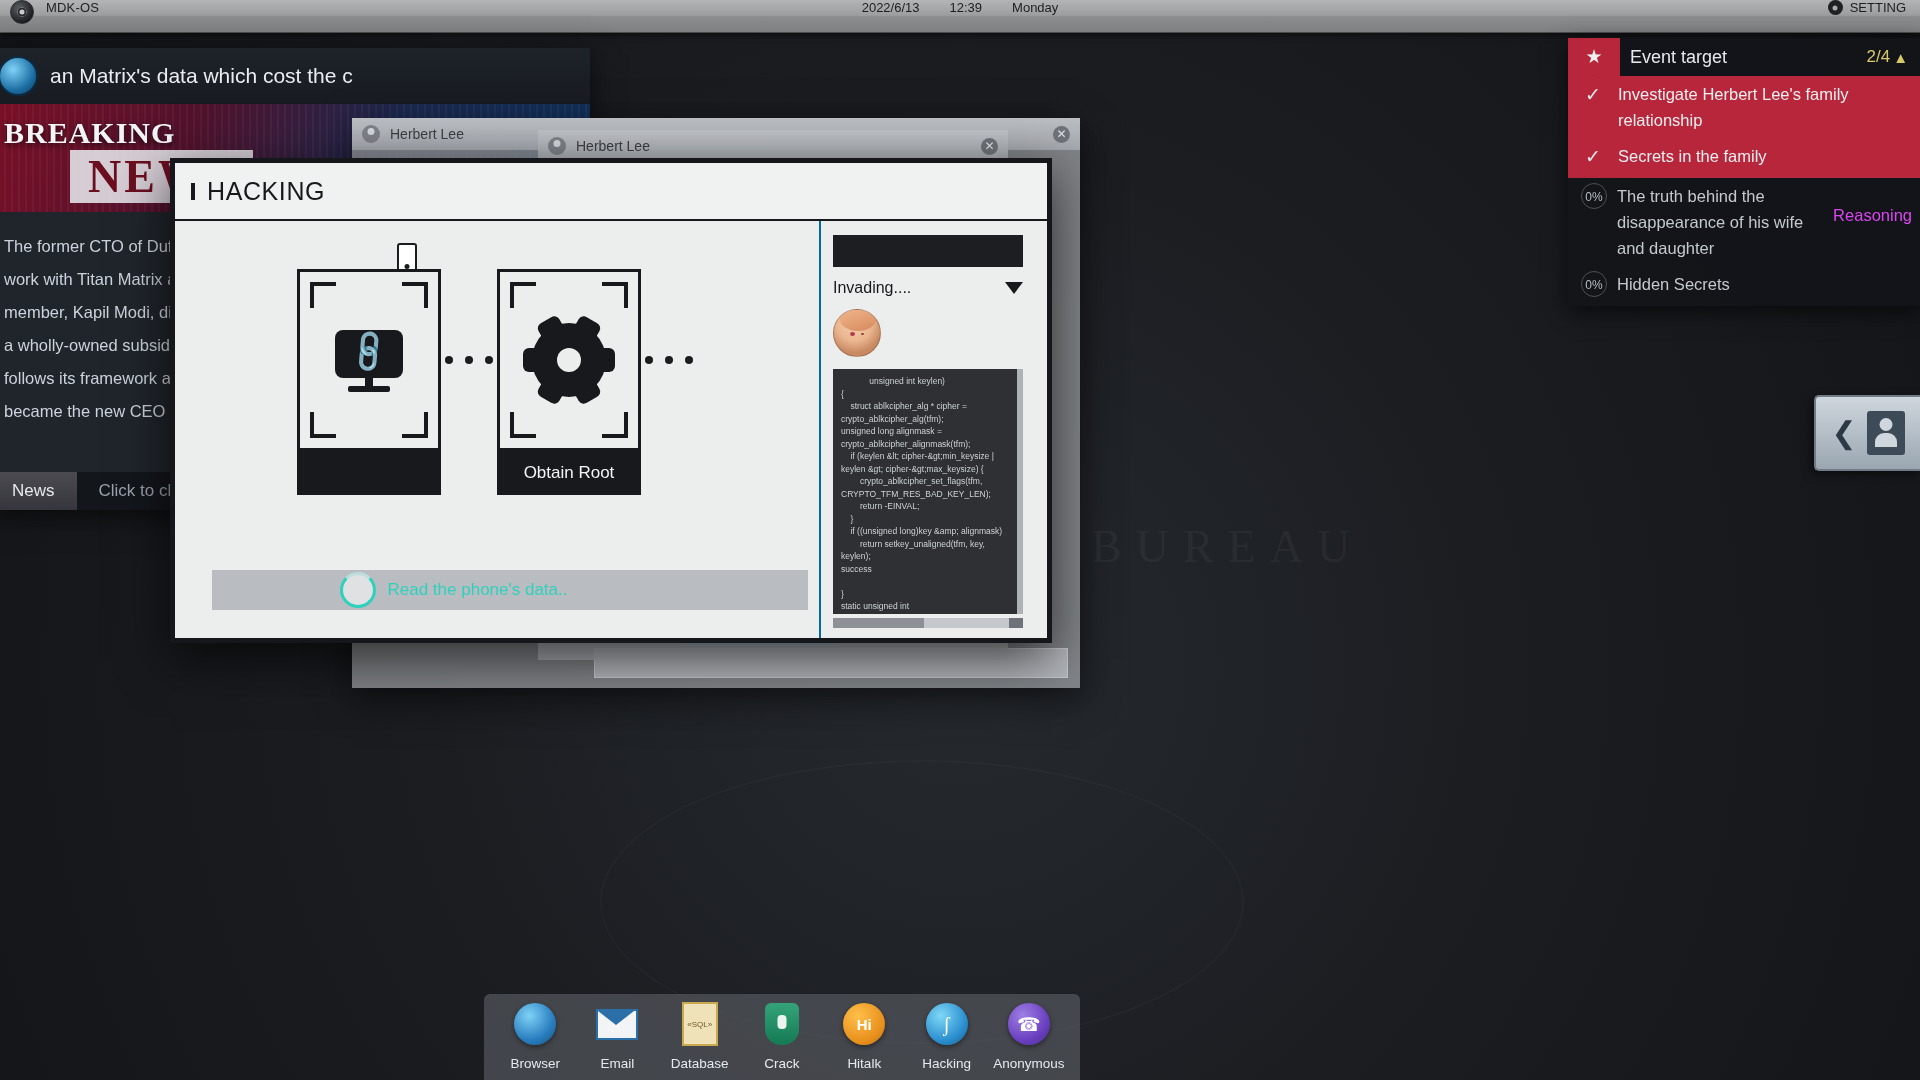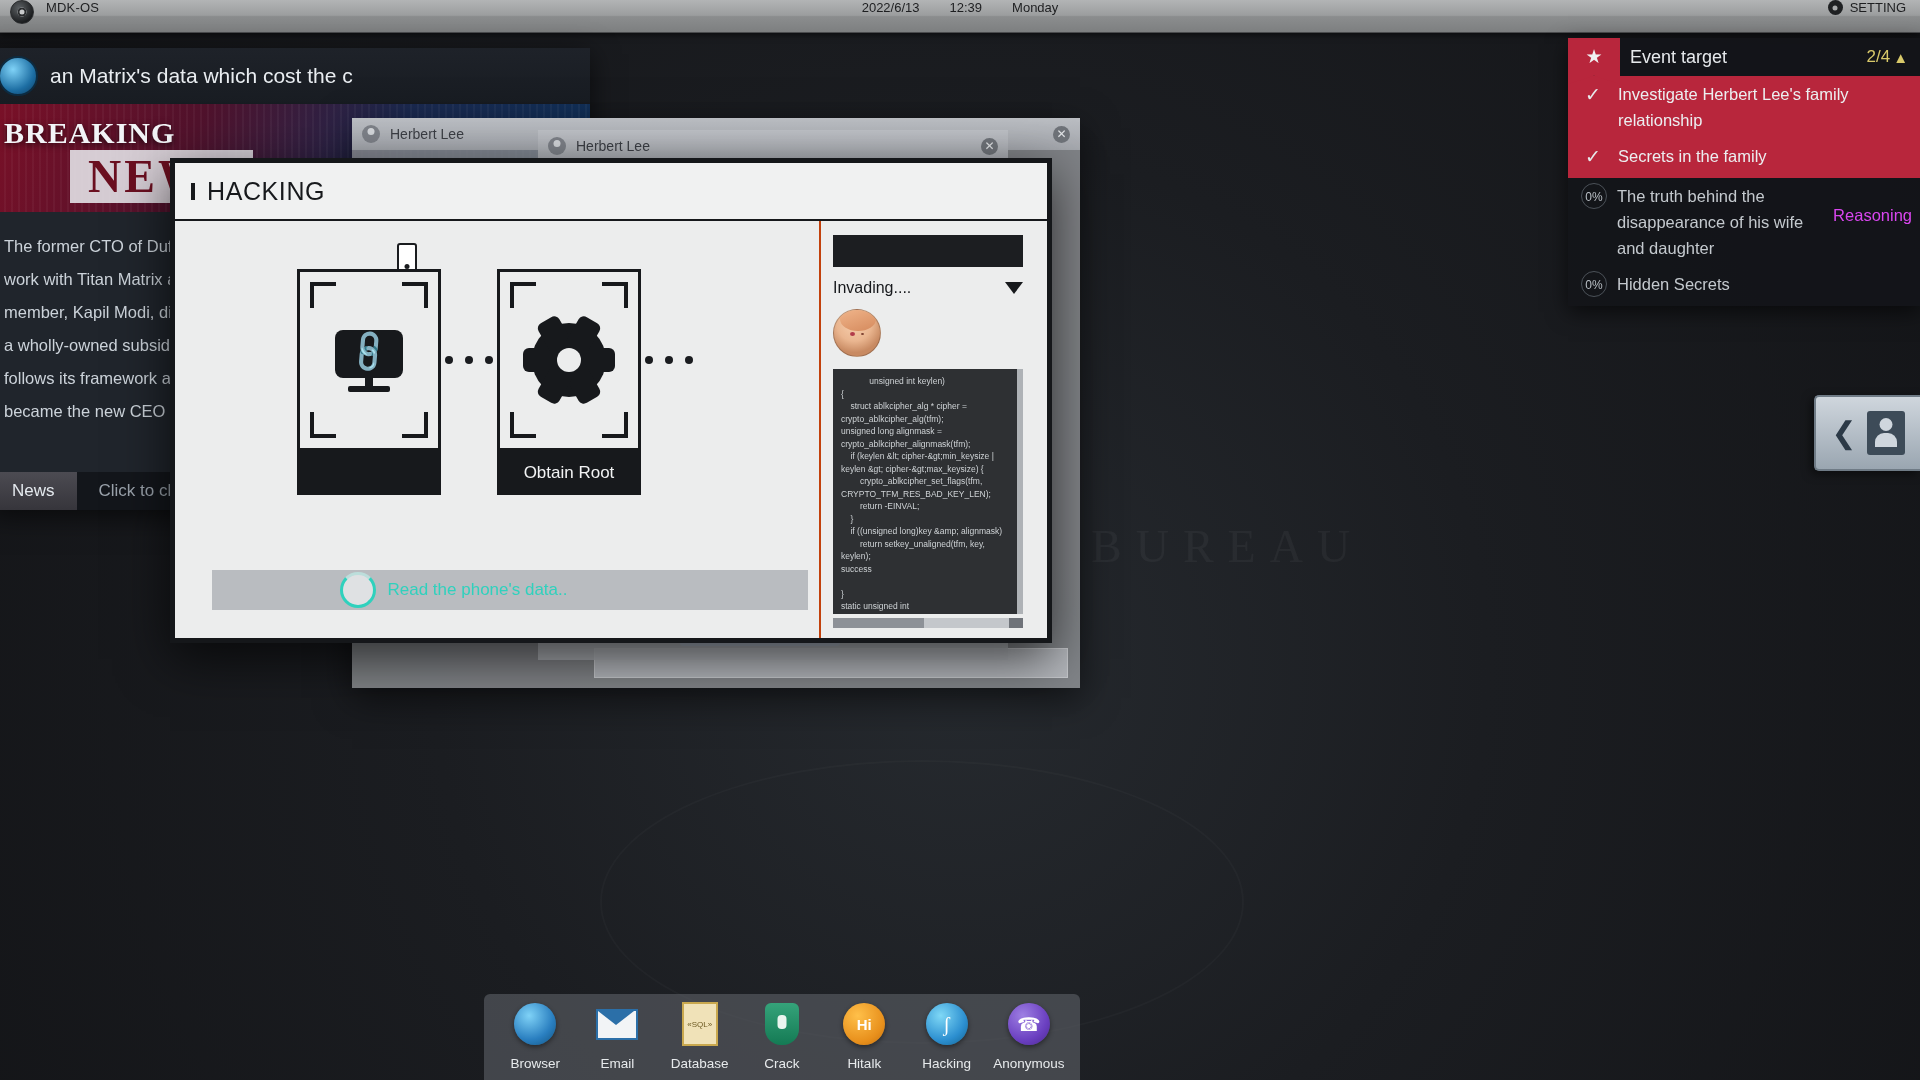--- a/index.html
+++ b/index.html
@@ -241,21 +241,21 @@
   }
   .hk-progress .fill{position:absolute;left:0;top:0;height:100%;background:#c6c9cd;}
   .hk-progress .spinner{
     position:relative;z-index:2;margin-left:128px;width:30px;height:30px;border-radius:50%;
     border:3px solid #2fd1bd;border-top-color:rgba(47,209,189,.2);
     background:rgba(255,255,255,.55);
   }
   .hk-progress .ptext{position:relative;z-index:2;margin-left:12px;font-size:17px;color:#2fd1bd;}
 
   .hk-right{
-    width:228px;flex:none;border-left:2px solid #c2410c;padding:14px 24px 10px 12px;
+    width:228px;flex:none;border-left:2px solid #0369a1;padding:14px 24px 10px 12px;
     display:flex;flex-direction:column;box-sizing:border-box;
   }
   .hk-right .black-box{height:32px;background:#1c1e21;}
   .hk-right .inv-row{
     display:flex;align-items:center;justify-content:space-between;margin-top:12px;
   }
   .hk-right .inv-text{font-size:16px;color:#17191c;}
   .hk-right .caret{width:0;height:0;border-left:9px solid transparent;border-right:9px solid transparent;
     border-top:12px solid #17191c;}
   .hk-right .target-face{

